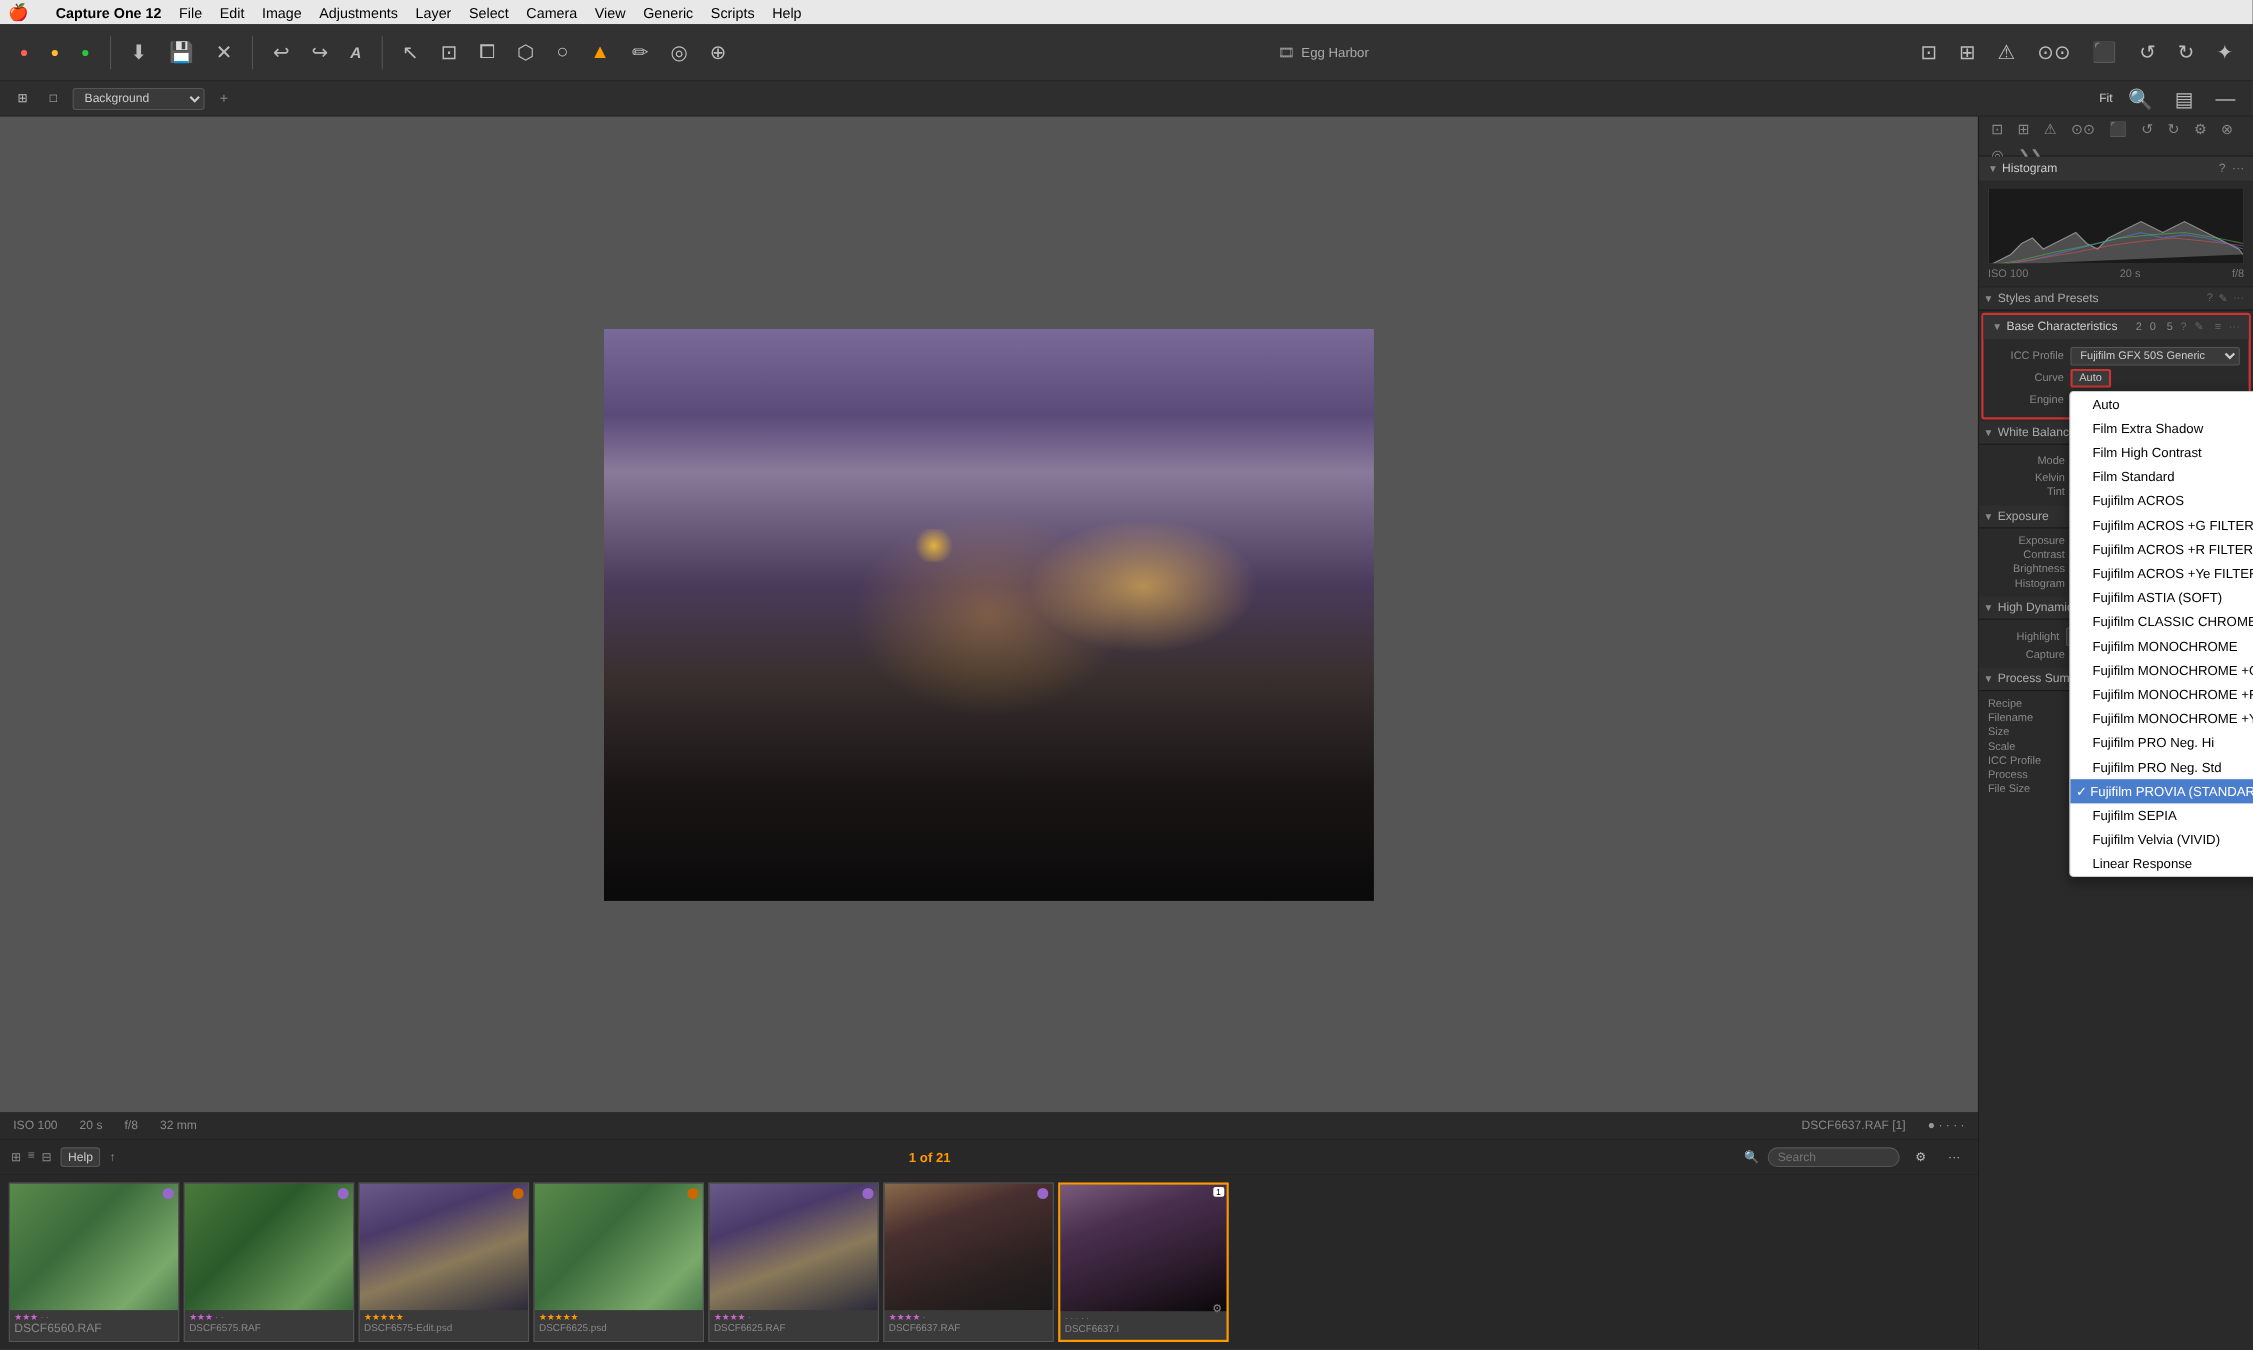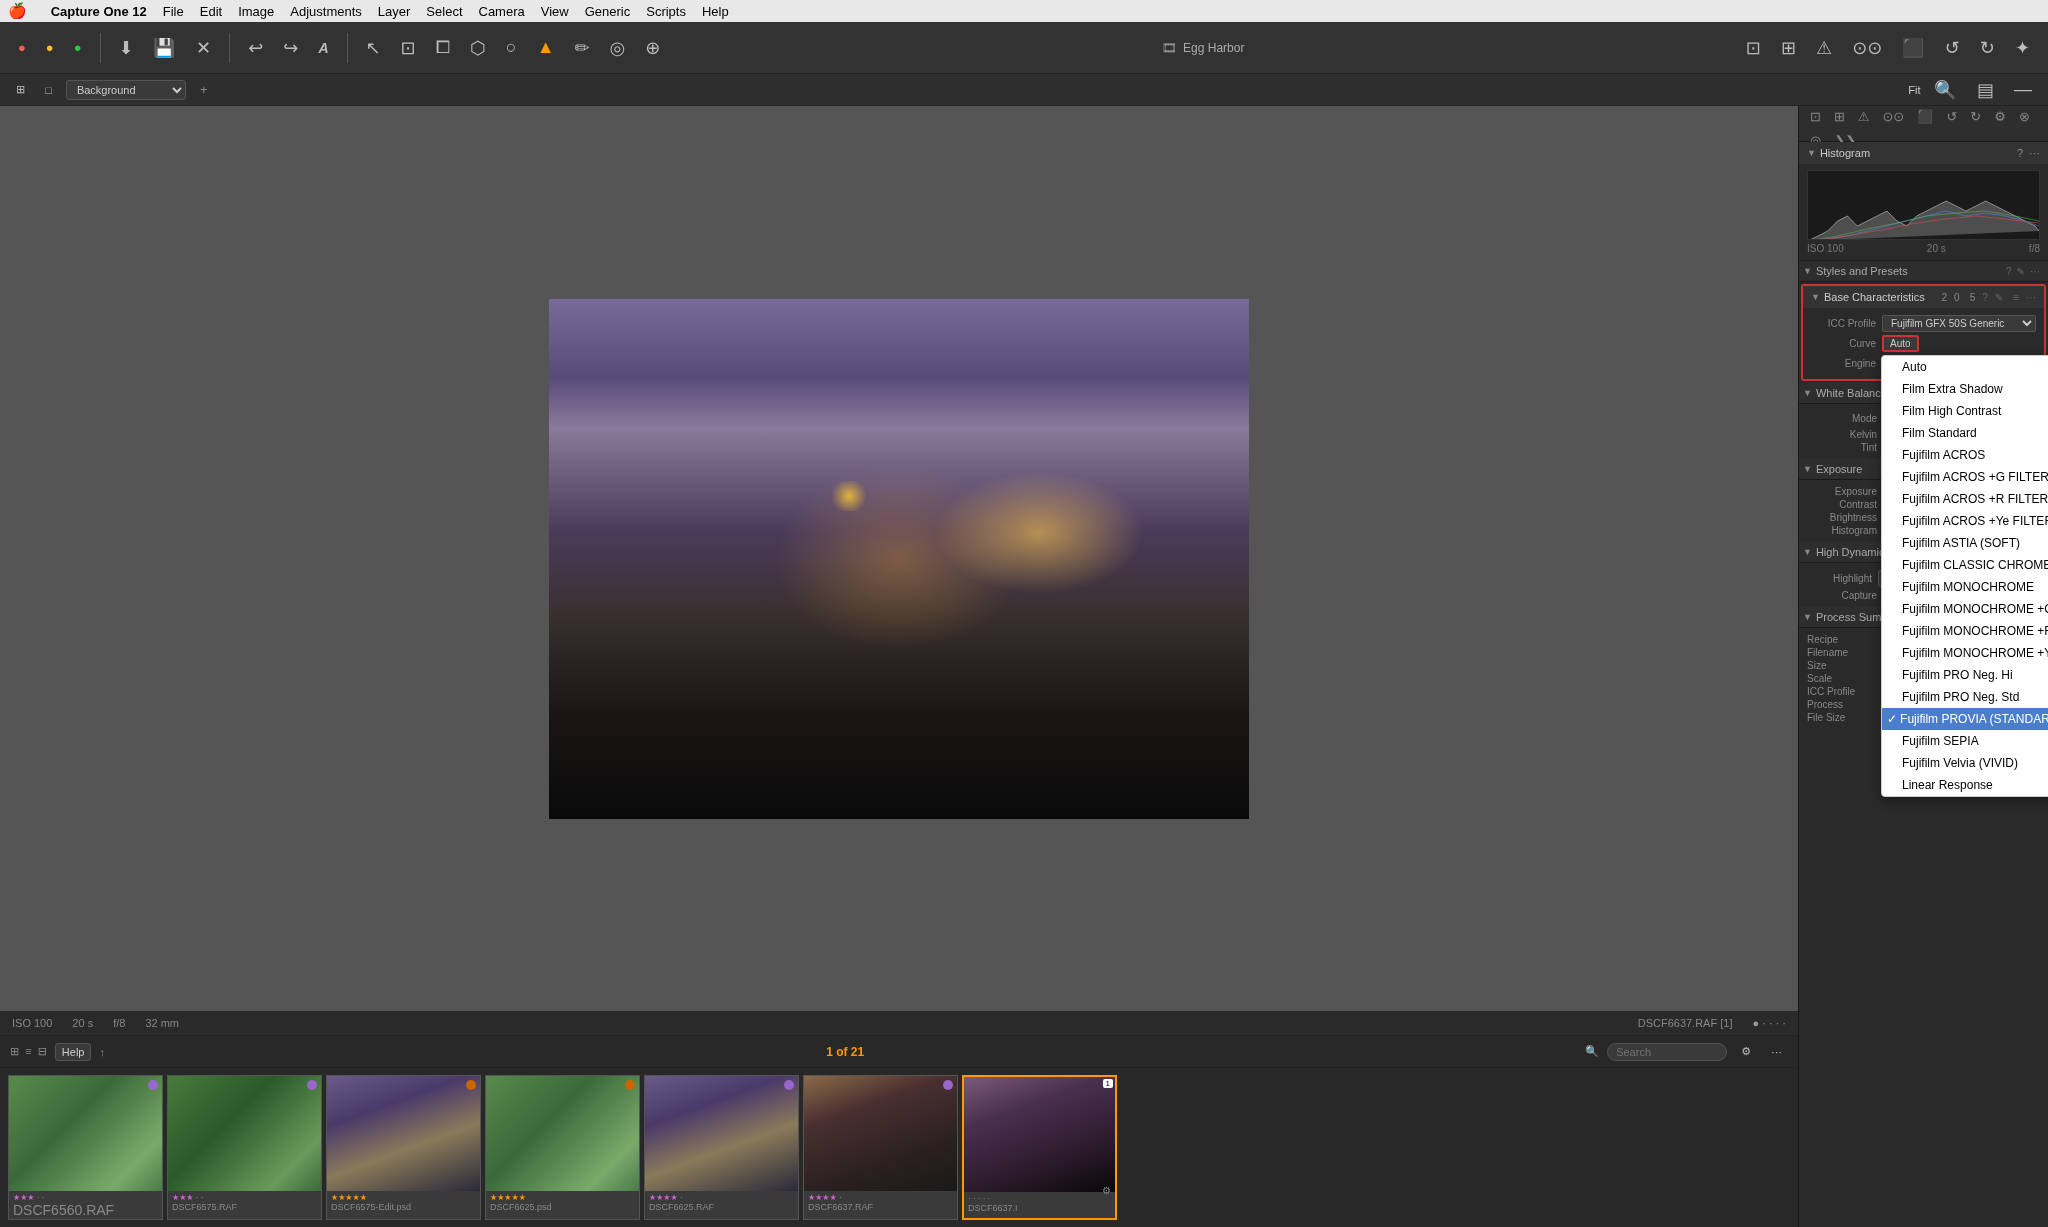--- a/index.html
+++ b/index.html
@@ -219,21 +219,21 @@
       <button class="toolbar-btn" style="font-size:11px;">⚙</button>
       <button class="toolbar-btn" style="font-size:11px;">···</button>
     </div>
 
     <div class="filmstrip">
 
       <div class="film-thumb">
         <div class="film-thumb-img" style="background: linear-gradient(135deg, #5a8a4a 0%, #3a6a3a 40%, #7aaa6a 80%, #4a7a4a 100%);"></div>
         <div class="film-thumb-info">
           <div class="film-stars" style="color:#cc66cc;">★★★ · ·</div>
-          <div style="font-size:14px; color:#888;">DSCF6560.RAF</div>
+          <div style="font-size:11px; color:#888;">DSCF6560.RAF</div>
         </div>
         <div class="film-badge" style="background:#9966cc;"></div>
       </div>
 
       <div class="film-thumb">
         <div class="film-thumb-img" style="background: linear-gradient(135deg, #4a7a3a 0%, #2a5a2a 40%, #6a9a5a 80%, #3a6a3a 100%);"></div>
         <div class="film-thumb-info">
           <div class="film-stars" style="color:#cc66cc;">★★★ · ·</div>
           <div style="font-size:9px; color:#888;">DSCF6575.RAF</div>
         </div>

